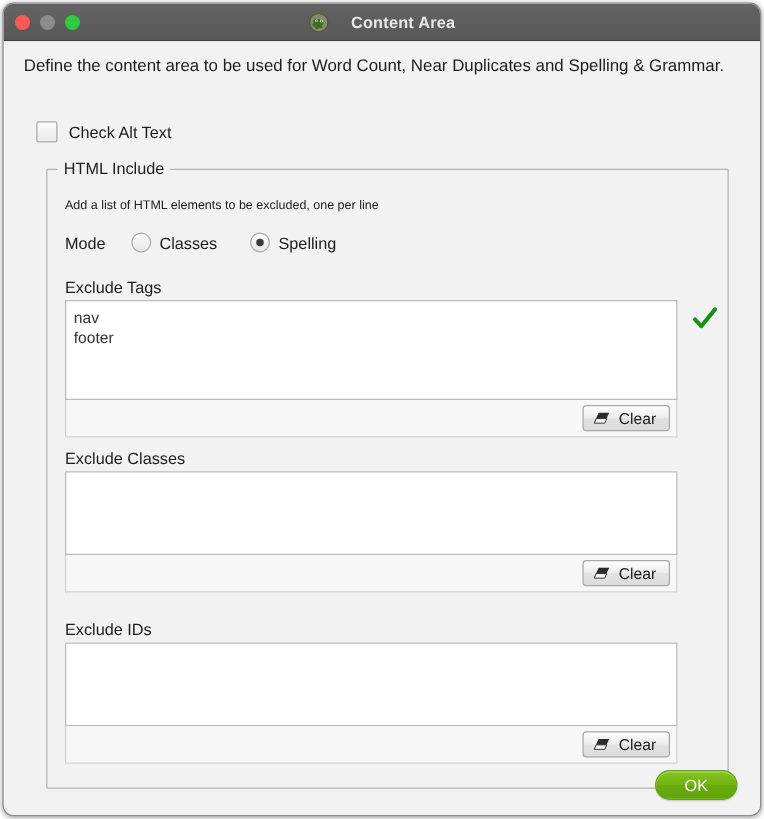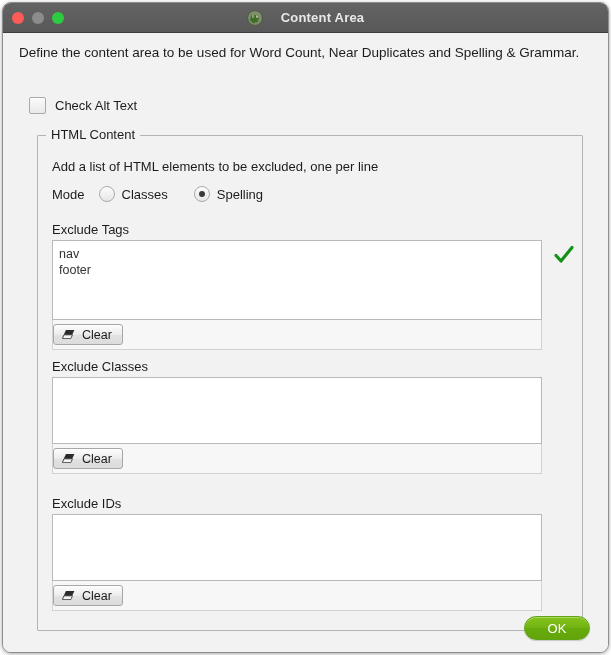--- a/index.html
+++ b/index.html
@@ -109,33 +109,33 @@
     left: 8px; top: -9px;
     background: #f2f2f2;
     padding: 0 5px;
     font-size: 13px;
     color: #1c1c1c;
   }
 
   .hint {
     position: absolute;
     left: 14px; top: 23px;
-    font-size: 13px;
+    font-size: 10px;
     color: #1c1c1c;
     white-space: nowrap;
   }
 
   
   .moderow {
     position: absolute;
     left: 14px; top: 50px;
     display: flex; align-items: center;
     font-size: 13px; color: #1c1c1c;
   }
-  .mode-label { margin-right: 14px; }
+  .mode-label { margin-right: 20px; }
   .radio-item { display: flex; align-items: center; gap: 7px; margin-right: 26px; }
   .radio {
     width: 16px; height: 16px; border-radius: 50%;
     border: 1px solid #a9a9a9;
     background: linear-gradient(to bottom,#fcfcfc,#e6e6e6);
     position: relative;
     box-shadow: inset 0 1px 1px rgba(255,255,255,0.9);
   }
   .radio.checked::after {
     content: "";
@@ -167,21 +167,21 @@
     font-family: "Liberation Sans", sans-serif;
   }
   .toolbar {
     width: 490px;
     height: 30px;
     border: 1px solid #d2d2d2;
     border-top: none;
     background: #f7f7f7;
     display: flex;
     align-items: center;
-    justify-content: flex-start;
+    justify-content: flex-end;
     padding-right: 5px;
   }
   .clear-btn {
     height: 21px;
     min-width: 70px;
     padding: 0 9px 0 7px;
     border: 1px solid #a7a7a7;
     border-radius: 3px;
     background: linear-gradient(to bottom,#fdfdfd 0%,#ececec 50%,#e2e2e2 51%,#dcdcdc 100%);
     display: flex; align-items: center; gap: 6px;
@@ -241,21 +241,21 @@
   <div class="body">
 
     <div class="intro">Define the content area to be used for Word Count, Near Duplicates and Spelling &amp; Grammar.</div>
 
     <div class="checkrow">
       <span class="checkbox"></span>
       <label>Check Alt Text</label>
     </div>
 
     <div class="groupbox">
-      <div class="group-title">HTML Content</div>
+      <div class="group-title">HTML Include</div>
 
       <div class="hint">Add a list of HTML elements to be excluded, one per line</div>
 
       <div class="moderow">
         <span class="mode-label">Mode</span>
         <span class="radio-item">
           <span class="radio"></span>
           <span>Classes</span>
         </span>
         <span class="radio-item">

